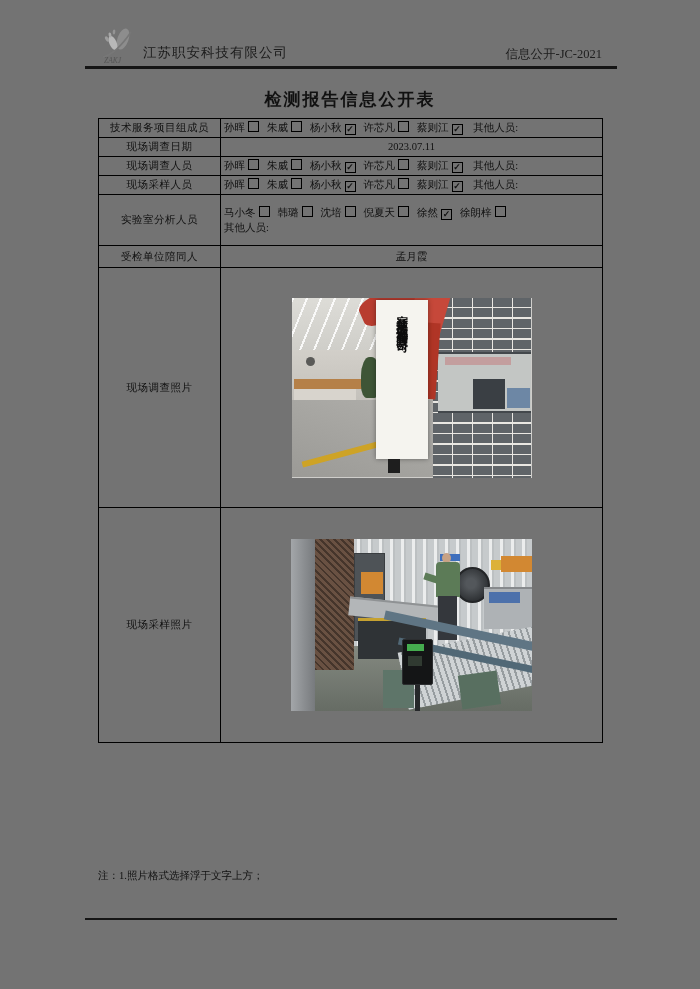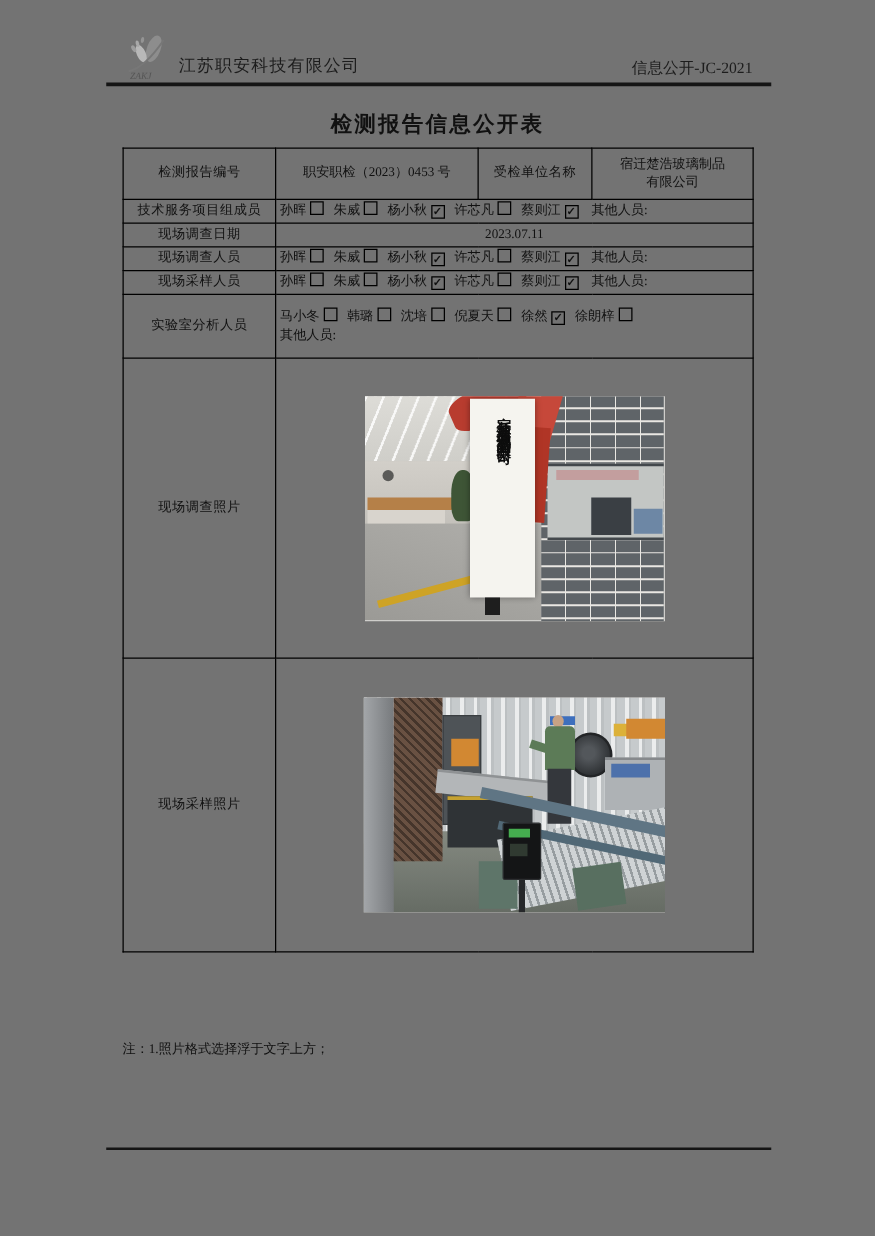--- a/index.html
+++ b/index.html
@@ -99,21 +99,21 @@
     background:repeating-linear-gradient(83deg,#cfd3d5 0 4px,#979da0 4px 6px);}
   .p2-green1{left:38%;top:76%;width:13%;height:22%;background:#5c7668;}
   .p2-green2{left:70%;top:78%;width:16%;height:20%;background:#56705f;transform:rotate(-8deg);}
   .p2-tripod{left:51.5%;top:83%;width:2%;height:17%;background:#26282a;}
   .p2-inst{left:46%;top:58%;width:12%;height:26%;background:#141516;border-radius:2px;
     border:1px solid #2c2e30;}
   .p2-inst-label{left:48%;top:61%;width:7%;height:4%;background:#3fae49;}
   .p2-inst-screen{left:48.5%;top:68%;width:6%;height:6%;background:#2f3a31;}
 
   
-  .note{position:absolute;left:98px;top:832px;font-size:10.5px;}
+  .note{position:absolute;left:98px;top:869px;font-size:10.5px;}
   .ftr-rule{position:absolute;left:85px;top:918px;width:532px;height:1.5px;background:#151515;}
   .ftr-text{position:absolute;left:0;top:922px;width:100%;text-align:center;font-size:10.5px;
             letter-spacing:3px;white-space:pre;}
 </style>
 </head>
 <body>
 
 <div class="page">
 
   <svg class="logo" viewBox="0 0 44 42">
@@ -132,26 +132,20 @@
   <h1 class="doc-title">检测报告信息公开表</h1>
 
   <table class="form">
     <colgroup>
         <col style="width:122px">
         <col style="width:162px">
         <col style="width:91px">
         <col style="width:129px">
       </colgroup>
     <tbody>
-        <tr class="r1">
-      <td class="lbl">检测报告编号</td>
-      <td class="ctr">职安职检（2023）0453 号</td>
-      <td class="lbl">受检单位名称</td>
-      <td class="ctr"><span class="wrap-narrow">宿迁楚浩玻璃制品有限公司</span></td>
-    </tr>
     <tr class="rs">
       <td class="lbl">技术服务项目组成员</td>
       <td class="members-cell" colspan="3">
         <span class="members"><span class="member"><span>孙晖</span><span class="cb"></span></span><span class="member"><span>朱威</span><span class="cb"></span></span><span class="member"><span>杨小秋</span><span class="cb">✓</span></span><span class="member"><span>许芯凡</span><span class="cb"></span></span><span class="member"><span>蔡则江</span><span class="cb">✓</span></span></span>
         <span>其他人员:</span>
       </td>
     </tr>
     <tr class="rs">
       <td class="lbl">现场调查日期</td>
       <td class="ctr" colspan="3">2023.07.11</td>
@@ -169,20 +163,24 @@
         <span class="members"><span class="member"><span>孙晖</span><span class="cb"></span></span><span class="member"><span>朱威</span><span class="cb"></span></span><span class="member"><span>杨小秋</span><span class="cb">✓</span></span><span class="member"><span>许芯凡</span><span class="cb"></span></span><span class="member"><span>蔡则江</span><span class="cb">✓</span></span></span>
         <span>其他人员:</span>
       </td>
     </tr>
     <tr class="r8">
       <td class="lbl">实验室分析人员</td>
       <td class="members-cell" colspan="3">
         <div><span class="members"><span class="member"><span>马小冬</span><span class="cb"></span></span><span class="member"><span>韩璐</span><span class="cb"></span></span><span class="member"><span>沈培</span><span class="cb"></span></span><span class="member"><span>倪夏天</span><span class="cb"></span></span><span class="member"><span>徐然</span><span class="cb">✓</span></span><span class="member"><span>徐朗梓</span><span class="cb"></span></span></span></div>
         <div><span>其他人员:</span></div>
       </td>
+    </tr>
+    <tr class="r9">
+      <td class="lbl">受检单位陪同人</td>
+      <td class="ctr" colspan="3">孟月霞</td>
     </tr>
     <tr class="r10">
       <td class="lbl">现场调查照片</td>
       <td colspan="3">
         <div class="photo ph1">
           <div class="p1-ceiling"></div>
           <div class="p1-backwall"></div>
           <div class="p1-fan"></div>
           <div class="p1-bench"></div>
           <div class="p1-bench2"></div>

